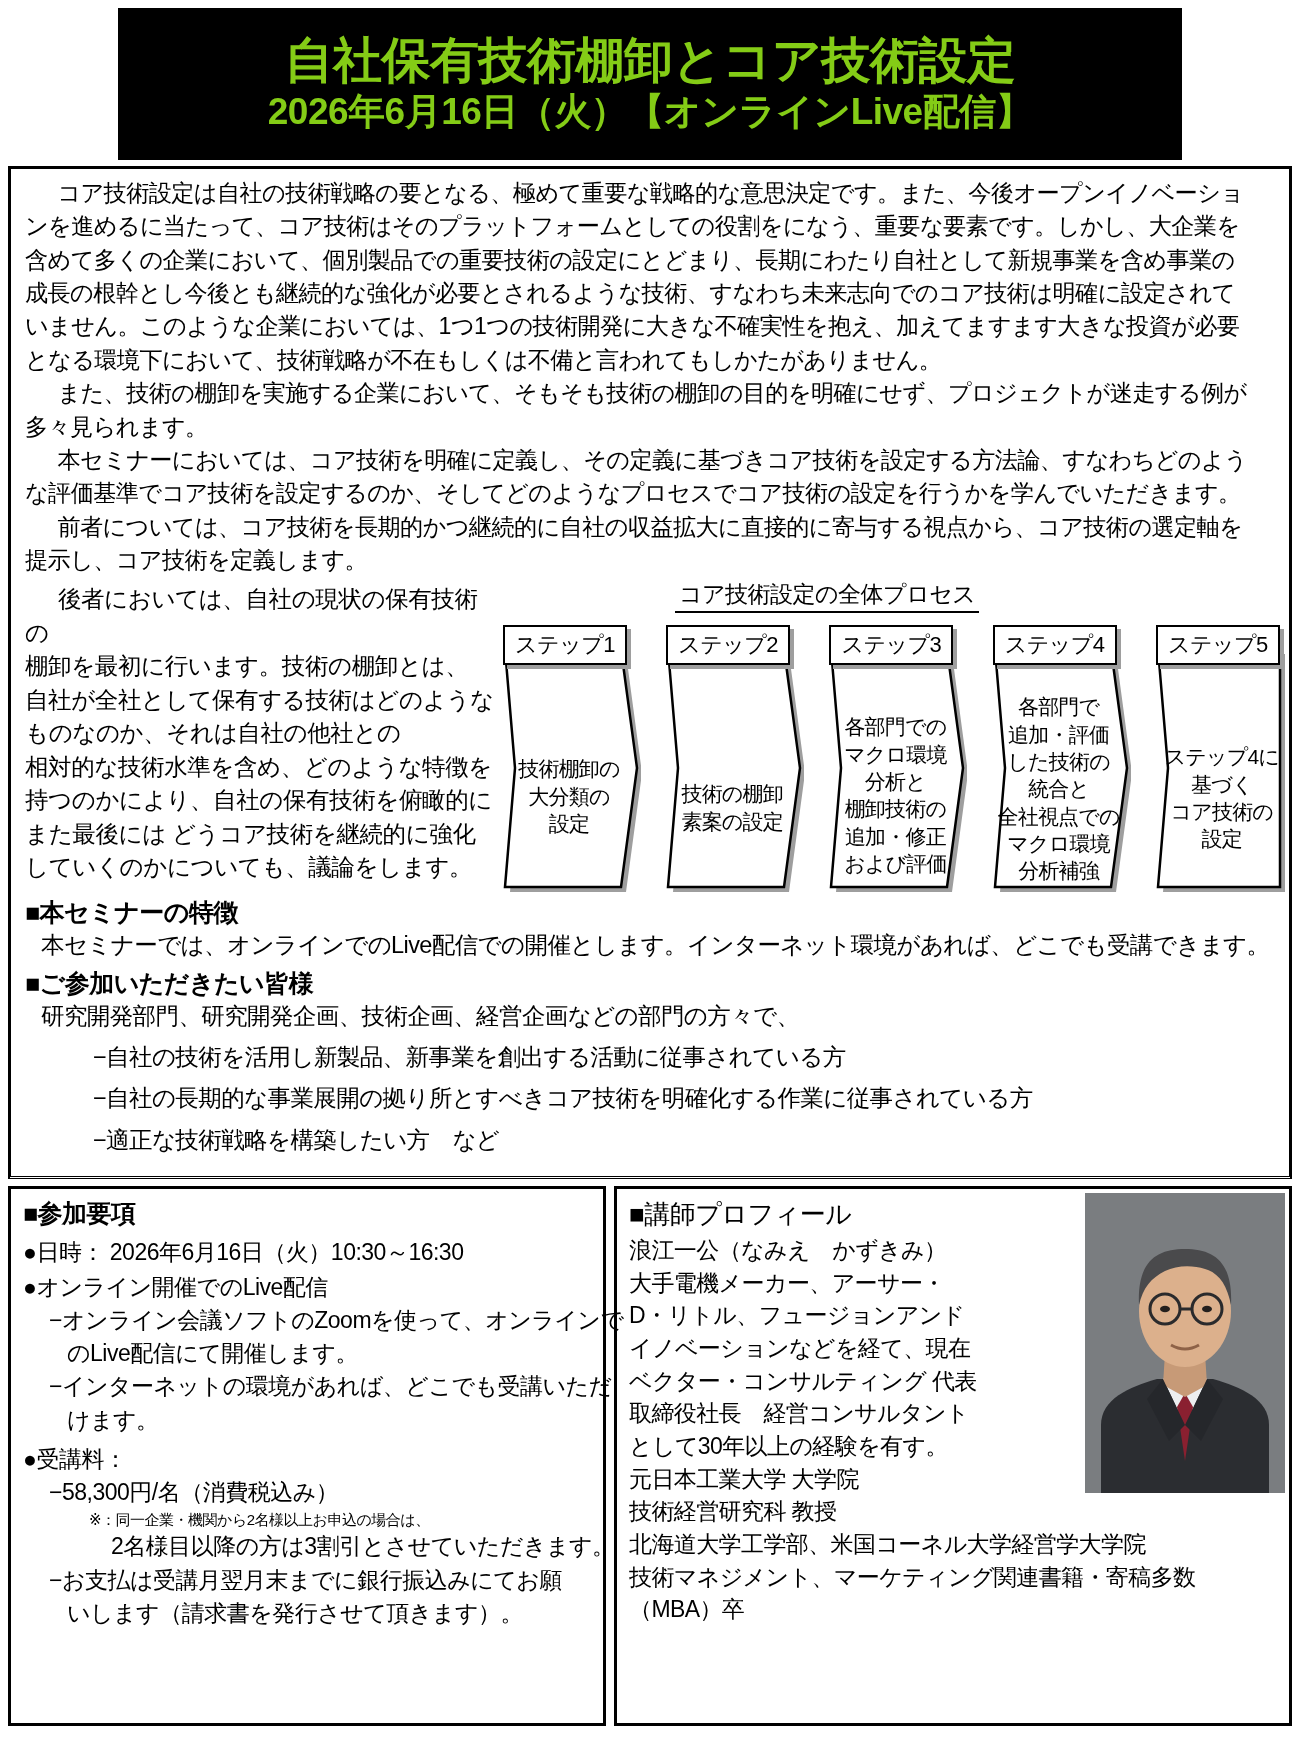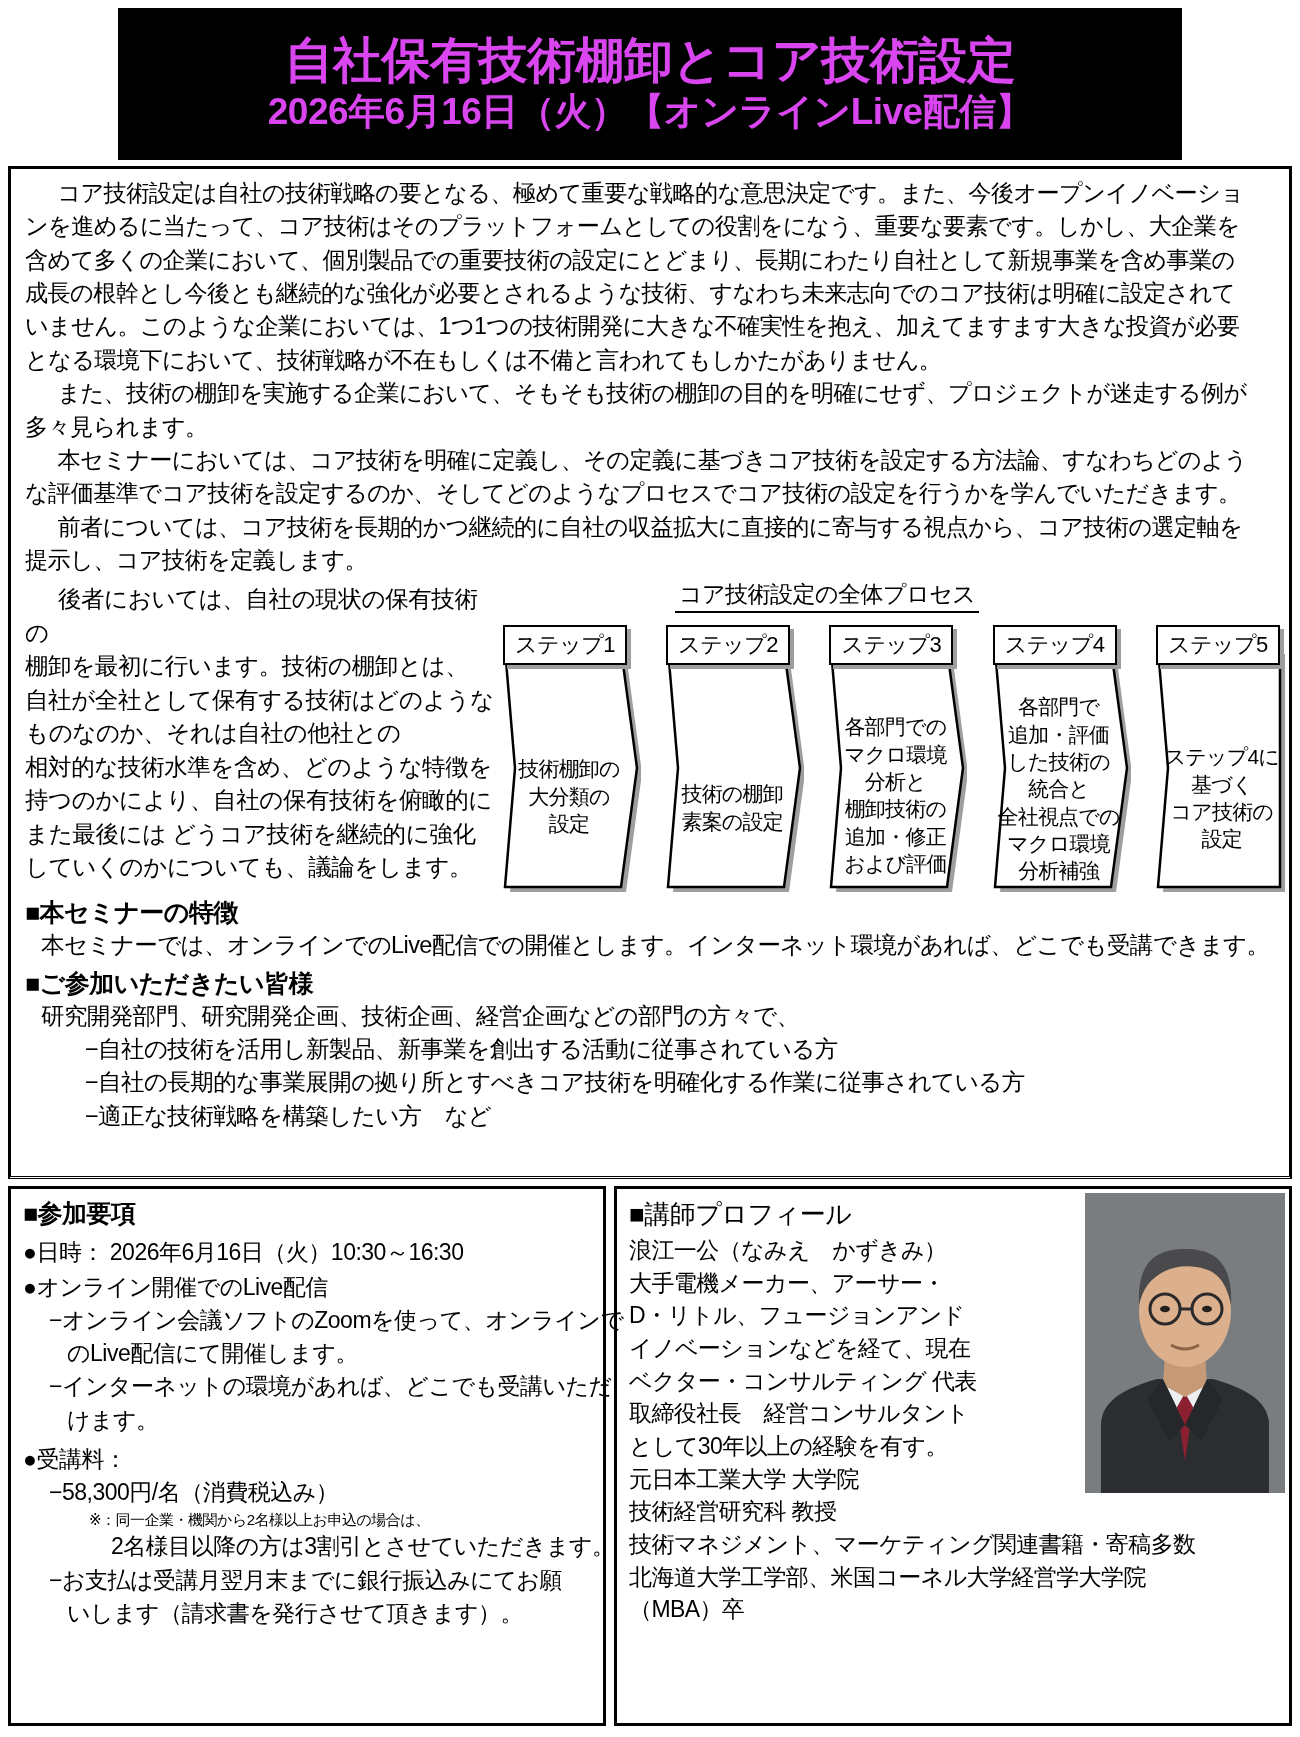--- a/index.html
+++ b/index.html
@@ -29,21 +29,21 @@
   
   .header {
     background: #000000;
     width: 1064px;
     height: 152px;
     margin: 0 auto;
     display: flex;
     flex-direction: column;
     align-items: center;
     justify-content: center;
-    color: #d946ef;
+    color: #84cc16;
   }
   .header-title {
     font-size: 49px;
     font-weight: bold;
     letter-spacing: -0.5px;
     line-height: 1.08;
     white-space: nowrap;
   }
   .header-sub {
     font-size: 37px;
@@ -183,21 +183,21 @@
     line-height: 1.4;
     letter-spacing: -0.6px;
     margin: 0;
     padding-left: 16px;
     white-space: nowrap;
   }
   .dash-line {
     font-size: 23.5px;
     line-height: 1.42;
     letter-spacing: -0.6px;
-    margin: 0;
+    margin: 8px;
     padding-left: 60px;
     white-space: nowrap;
   }
 
   
   .bottom {
     width: 1284px;
     margin: 7px auto 0 auto;
     display: flex;
     gap: 8px;
@@ -475,19 +475,19 @@
       <div class="prof-head">■講師プロフィール</div>
       <div class="prof-line">浪江一公（なみえ　かずきみ）</div>
       <div class="prof-line">大手電機メーカー、アーサー・</div>
       <div class="prof-line">D・リトル、フュージョンアンド</div>
       <div class="prof-line">イノベーションなどを経て、現在</div>
       <div class="prof-line">ベクター・コンサルティング 代表</div>
       <div class="prof-line">取締役社長　経営コンサルタント</div>
       <div class="prof-line">として30年以上の経験を有す。</div>
       <div class="prof-line">元日本工業大学 大学院</div>
       <div class="prof-line">技術経営研究科 教授</div>
+      <div class="prof-line">北海道大学工学部、米国コーネル大学経営学大学院</div>
       <div class="prof-line">技術マネジメント、マーケティング関連書籍・寄稿多数</div>
-      <div class="prof-line">北海道大学工学部、米国コーネル大学経営学大学院</div>
       <div class="prof-line">（MBA）卒</div>
     </div>
 
   </div>
 </div>
 
 </body></html>

